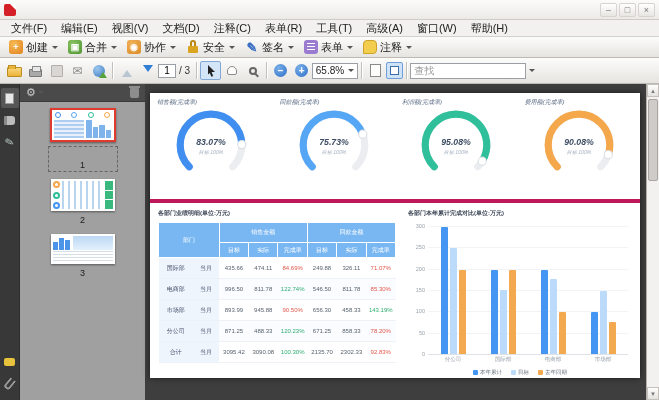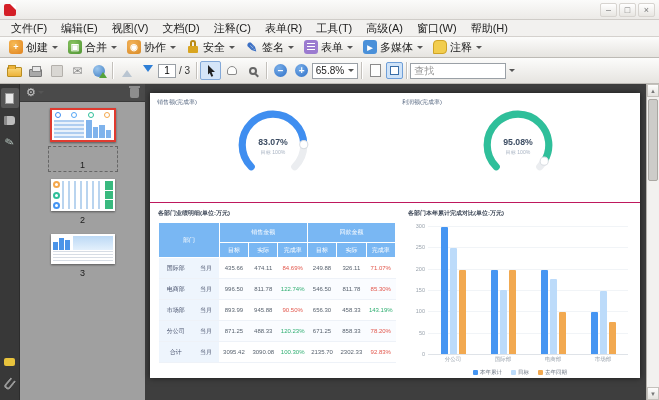--- a/index.html
+++ b/index.html
@@ -53,21 +53,21 @@
   .toolbtn { width:21px; height:19px; display:flex; align-items:center; justify-content:center; border:1px solid transparent; border-radius:2px; }
   .toolbtn.pressed { background:#d5e5f8; border-color:#84a9d8; }
   .handblob { width:10px; height:9px; background:#fdfdfc; border:1px solid #8a8a8a; border-radius:5px 5px 2px 2px; }
   .mag { width:8px; height:8px; border:2px solid #666; border-radius:50%; position:relative; }
   .mag:after { content:""; position:absolute; right:-4px; bottom:-3px; width:5px; height:2px; background:#666; transform:rotate(45deg); }
   .zoomcircle { width:13px; height:13px; border-radius:50%; background:radial-gradient(circle at 35% 30%,#79aee8,#2d6fc8); color:#fff; font-size:10px; font-weight:bold; display:flex; align-items:center; justify-content:center; line-height:0; }
   .zoombox { width:46px; height:16px; border:1px solid #9aa0a6; background:#fff; font-size:10px; color:#222; display:flex; align-items:center; justify-content:flex-end; padding:0 3px; gap:3px; }
   .fitpage { width:11px; height:13px; background:#fdfdfc; border:1px solid #8a8a8a; }
   .fitwin { width:17px; height:17px; background:#cfe3f8; border:1px solid #6f9fd8; border-radius:2px; display:flex; align-items:center; justify-content:center; }
   .fitwin i { width:9px; height:9px; border:1px solid #3a6ea8; background:#fff; }
-  .searchbox { width:96px; height:16px; border:1px solid #9aa0a6; background:#fff; font-size:10px; padding:0 3px; font-family:"Liberation Sans",sans-serif; }
+  .searchbox { width:116px; height:16px; border:1px solid #9aa0a6; background:#fff; font-size:10px; padding:0 3px; font-family:"Liberation Sans",sans-serif; }
   .searchbox::placeholder { color:#999; }
 
   
   .main { display:flex; height:316px; background:#3e3e3e; }
   .rail { width:20px; background:#383838; border-right:1px solid #2c2c2c; display:flex; flex-direction:column; align-items:center; padding-top:4px; }
   .rail .ribtn { width:18px; height:20px; display:flex; align-items:center; justify-content:center; border-radius:2px; margin-bottom:2px; }
   .ribtn.active { background:#565656; }
   .ri-pages { width:9px; height:11px; background:#e8e8e8; border:1px solid #999; position:relative; }
   .ri-pages:before { content:""; position:absolute; left:-3px; top:2px; width:9px; height:11px; background:#cfcfcf; border:1px solid #888; z-index:-1; }
   .ri-book { width:11px; height:9px; background:#bcbcbc; border-radius:1px 3px 3px 1px; border-left:3px solid #8a8a8a; }
@@ -105,21 +105,21 @@
   .t3 .vbars { display:flex; align-items:flex-end; gap:1px; width:18px; }
   .t3 .vbars i { flex:1; background:#4b94e8; }
   .t3 .areachart { flex:1; background:linear-gradient(#bcd9f5,#e3f0fc); }
   .t3 .rows { flex:1; background:repeating-linear-gradient(#d7dde5 0 1px,transparent 1px 3px); }
   .tlabel { color:#1c1c1c; font-size:9px; margin-top:4px; }
 
   .docwrap { flex:1; position:relative; }
   .page { position:absolute; left:5px; top:9px; width:490px; height:285px; background:#fff; box-shadow:0 0 6px rgba(0,0,0,.6); display:flex; flex-direction:column; }
 
   
-  .gauge-row { height:121px; display:flex; border-bottom:1px solid #be185d; }
+  .gauge-row { height:121px; display:flex; border-bottom:4px solid #be185d;font-style:italic; }
   .gauge-card { flex:1; position:relative; display:flex; justify-content:center; }
   .gauge-label { position:absolute; top:5px; left:7px; font-size:6px; color:#5a6b84; }
   .gauge-card svg { margin-top:13px; }
 
   
   .bottom-row { flex:1; display:flex; }
   .table-panel { width:252px; padding:6px 6px 4px 8px; }
   .panel-title { font-size:6px; font-weight:bold; color:#3c4656; margin-bottom:4px; }
   table.kpi { border-collapse:collapse; width:238px; table-layout:fixed; }
   .kpi th { background:#79b7f3; color:#fff; font-weight:normal; font-size:6px; border:1px solid #fff; }
@@ -207,25 +207,20 @@
       <span class="caret"></span>
   </div>
   <div class="tbbtn">
     <span class="ic ic-form">
         <i></i>
       </span>
     <span>表单</span>
       <span class="caret"></span>
   </div>
   <div class="tbbtn">
-    <span class="ic ic-media">▶</span>
-    <span>多媒体</span>
-      <span class="caret"></span>
-  </div>
-  <div class="tbbtn">
     <span class="ic ic-note"></span>
     <span>注释</span>
       <span class="caret"></span>
   </div>
 </div>
 
 <div class="tb tb2">
   <div class="toolbtn">
       <span class="folder"></span>
     </div>
@@ -369,26 +364,46 @@
             <div class="gauge-label">销售额(完成率)</div>
             <svg width="78" height="78" viewBox="0 0 76 76">
               <circle cx="38" cy="38" r="30" fill="none" stroke="#ebedf0" stroke-width="7" pathLength="100" stroke-dasharray="75 100" stroke-linecap="round" transform="rotate(135 38 38)"></circle>
               <circle cx="38" cy="38" r="30" fill="none" stroke="#3f8ef0" stroke-width="7" pathLength="100" stroke-dasharray="62.30 100" stroke-linecap="round" transform="rotate(135 38 38)"></circle>
               <circle cx="68.00" cy="37.63" r="4" fill="#fff" stroke="#d9dde2" stroke-width="1"></circle>
               <text x="38" y="38" text-anchor="middle" font-size="8.5" font-weight="bold" fill="#3d4d63">83.07%</text>
               <text x="38" y="47" text-anchor="middle" font-size="5" fill="#a9b4c3">目标 100%</text>
             </svg>
           </div>
           <div class="gauge-card">
+            <div class="gauge-label">回款额(完成率)</div>
+            <svg width="78" height="78" viewBox="0 0 76 76">
+              <circle cx="38" cy="38" r="30" fill="none" stroke="#ebedf0" stroke-width="7" pathLength="100" stroke-dasharray="75 100" stroke-linecap="round" transform="rotate(135 38 38)"></circle>
+              <circle cx="38" cy="38" r="30" fill="none" stroke="#55a6f5" stroke-width="7" pathLength="100" stroke-dasharray="56.80 100" stroke-linecap="round" transform="rotate(135 38 38)"></circle>
+              <circle cx="66.09" cy="27.48" r="4" fill="#fff" stroke="#d9dde2" stroke-width="1"></circle>
+              <text x="38" y="38" text-anchor="middle" font-size="8.5" font-weight="bold" fill="#3d4d63">75.73%</text>
+              <text x="38" y="47" text-anchor="middle" font-size="5" fill="#a9b4c3">目标 100%</text>
+            </svg>
+          </div>
+          <div class="gauge-card">
             <div class="gauge-label">利润额(完成率)</div>
             <svg width="78" height="78" viewBox="0 0 76 76">
               <circle cx="38" cy="38" r="30" fill="none" stroke="#ebedf0" stroke-width="7" pathLength="100" stroke-dasharray="75 100" stroke-linecap="round" transform="rotate(135 38 38)"></circle>
               <circle cx="38" cy="38" r="30" fill="none" stroke="#2fbf9a" stroke-width="7" pathLength="100" stroke-dasharray="71.31 100" stroke-linecap="round" transform="rotate(135 38 38)"></circle>
               <circle cx="63.52" cy="53.77" r="4" fill="#fff" stroke="#d9dde2" stroke-width="1"></circle>
               <text x="38" y="38" text-anchor="middle" font-size="8.5" font-weight="bold" fill="#3d4d63">95.08%</text>
+              <text x="38" y="47" text-anchor="middle" font-size="5" fill="#a9b4c3">目标 100%</text>
+            </svg>
+          </div>
+          <div class="gauge-card">
+            <div class="gauge-label">费用额(完成率)</div>
+            <svg width="78" height="78" viewBox="0 0 76 76">
+              <circle cx="38" cy="38" r="30" fill="none" stroke="#ebedf0" stroke-width="7" pathLength="100" stroke-dasharray="75 100" stroke-linecap="round" transform="rotate(135 38 38)"></circle>
+              <circle cx="38" cy="38" r="30" fill="none" stroke="#f4a74b" stroke-width="7" pathLength="100" stroke-dasharray="67.56 100" stroke-linecap="round" transform="rotate(135 38 38)"></circle>
+              <circle cx="66.50" cy="47.38" r="4" fill="#fff" stroke="#d9dde2" stroke-width="1"></circle>
+              <text x="38" y="38" text-anchor="middle" font-size="8.5" font-weight="bold" fill="#3d4d63">90.08%</text>
               <text x="38" y="47" text-anchor="middle" font-size="5" fill="#a9b4c3">目标 100%</text>
             </svg>
           </div>
         </div>
       <div class="bottom-row">
         <div class="table-panel">
           <div class="panel-title">各部门业绩明细(单位:万元)</div>
           <table class="kpi">
               <colgroup>
                 <col style="width:34px">

